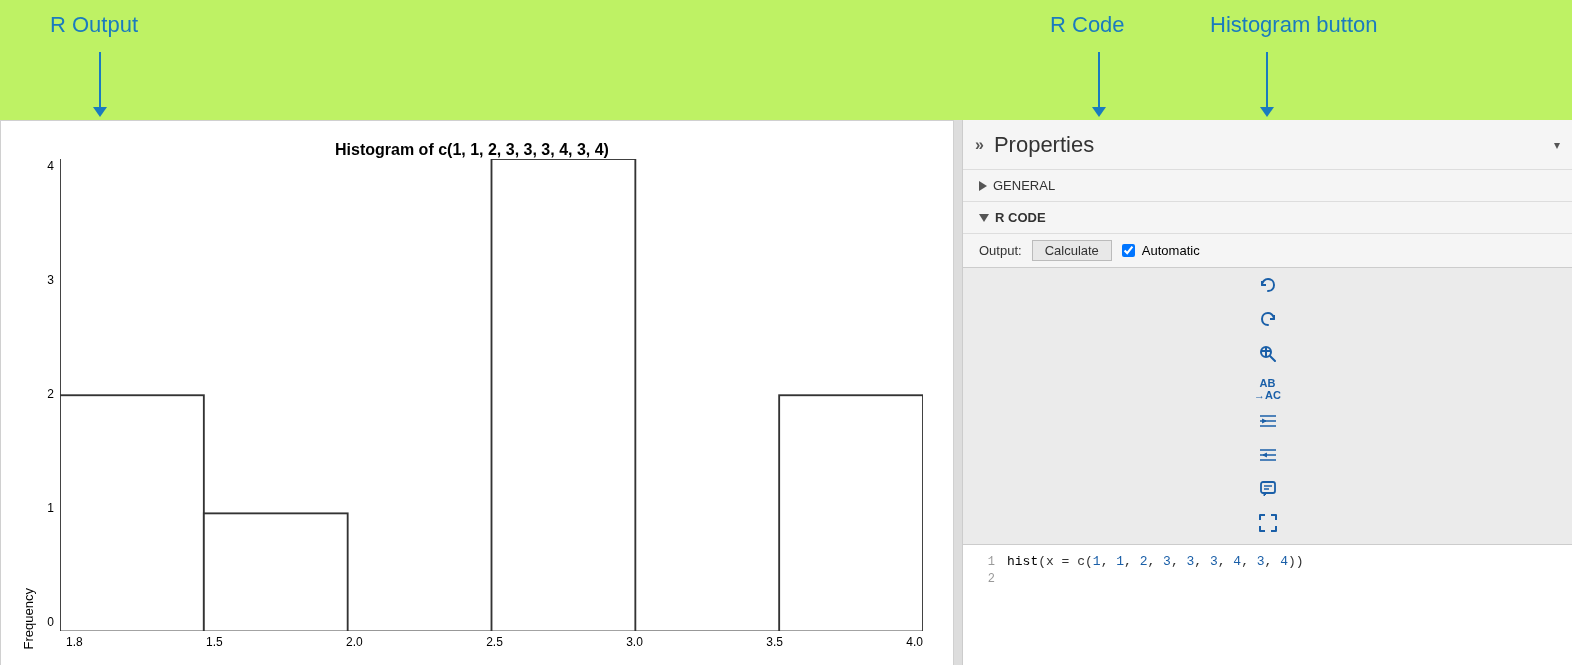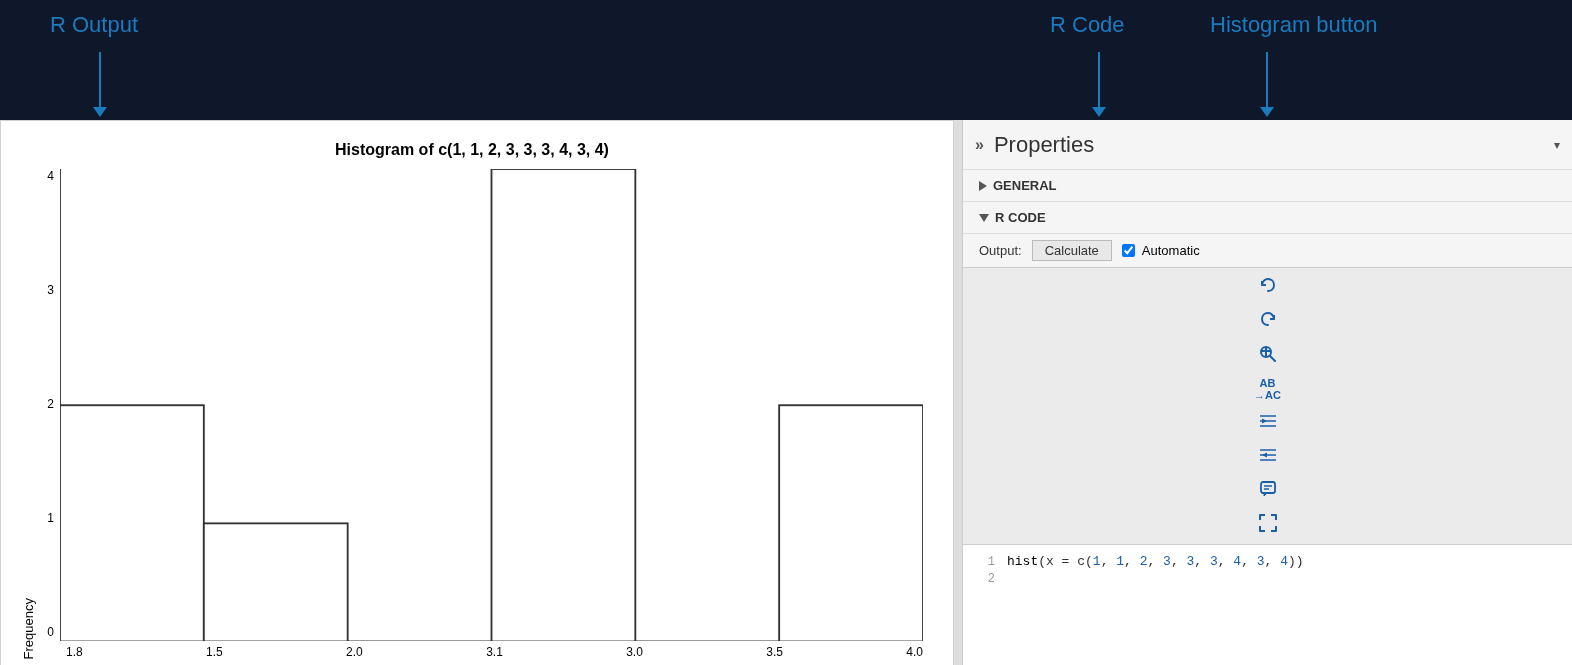--- a/index.html
+++ b/index.html
@@ -11,21 +11,21 @@
       display: flex;
       flex-direction: column;
       overflow: hidden;
     }
 
     
     .annotation-row {
       display: flex;
       position: relative;
       height: 120px;
-      background: #0f172a;
+      background: #bef264;
       padding: 10px 0 0 0;
     }
     .annotation-label {
       color: #1a7bbf;
       font-size: 22px;
       font-weight: 400;
       position: absolute;
     }
     .annotation-arrow {
       position: absolute;
@@ -71,21 +71,20 @@
       height: 100%;
       padding: 20px 30px 20px 20px;
       display: flex;
       flex-direction: column;
       align-items: center;
     }
 
     .chart-title {
       font-weight: bold;
       font-size: 16px;
-      margin-bottom: 10px;
       text-align: center;
     }
 
     .chart-area {
       display: flex;
       flex: 1;
       width: 100%;
     }
 
     .y-axis-label {
@@ -167,21 +166,21 @@
     .properties-dropdown-arrow {
       color: #555;
       font-size: 12px;
       cursor: pointer;
     }
 
     .section-general {
       padding: 8px 16px;
       border-bottom: 1px solid #ddd;
       font-size: 13px;
-      font-weight: 700;
+      font-weight: 400;
       color: #333;
       background: #f5f5f5;
       display: flex;
       align-items: center;
       gap: 6px;
     }
 
     .section-rcode {
       padding: 8px 16px;
       font-size: 13px;
@@ -368,21 +367,21 @@
 
                 <rect x="583.33" y="190" width="116.67" height="190" fill="white" stroke="#333" stroke-width="1.5"></rect>
               </svg>
             </div>
           </div>
 
           <div class="x-axis-labels" style="margin-left: 26px;">
             <span>1.8</span>
             <span>1.5</span>
             <span>2.0</span>
-            <span>3.1</span>
+            <span>2.5</span>
             <span>3.0</span>
             <span>3.5</span>
             <span>4.0</span>
           </div>
         </div>
       </div>
     </div>
   </div>
 
   <div class="panel-separator"></div>

